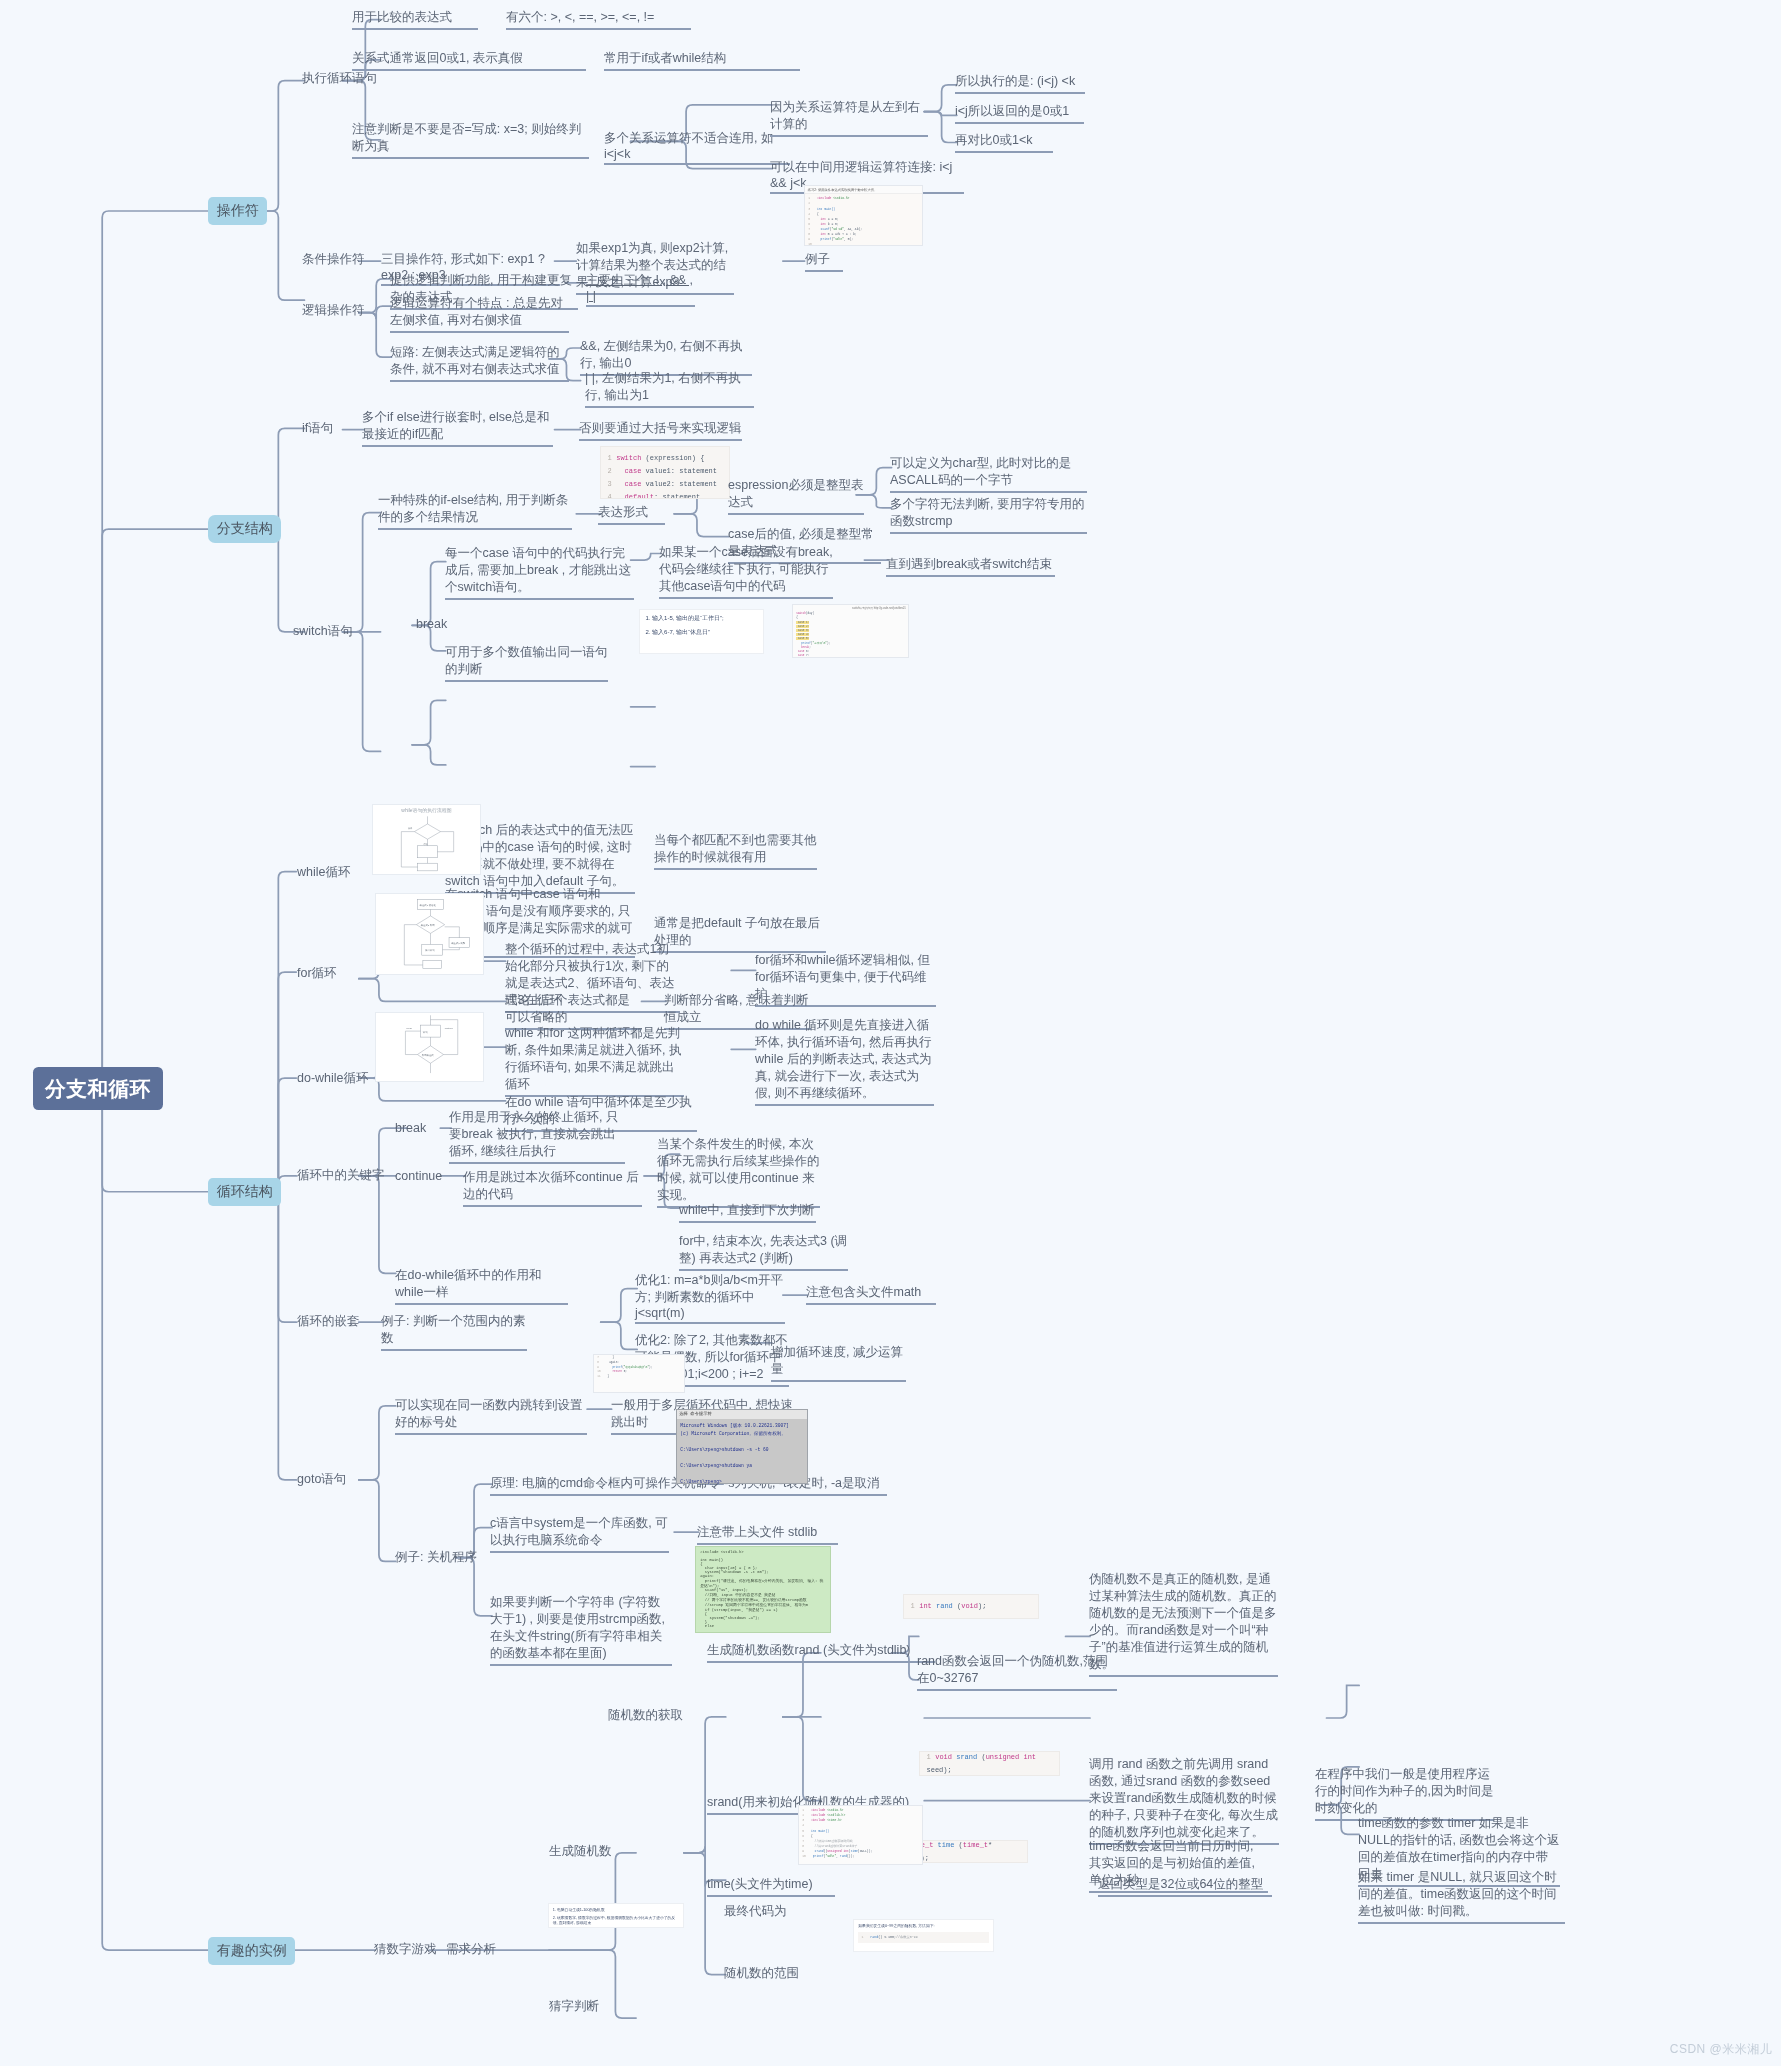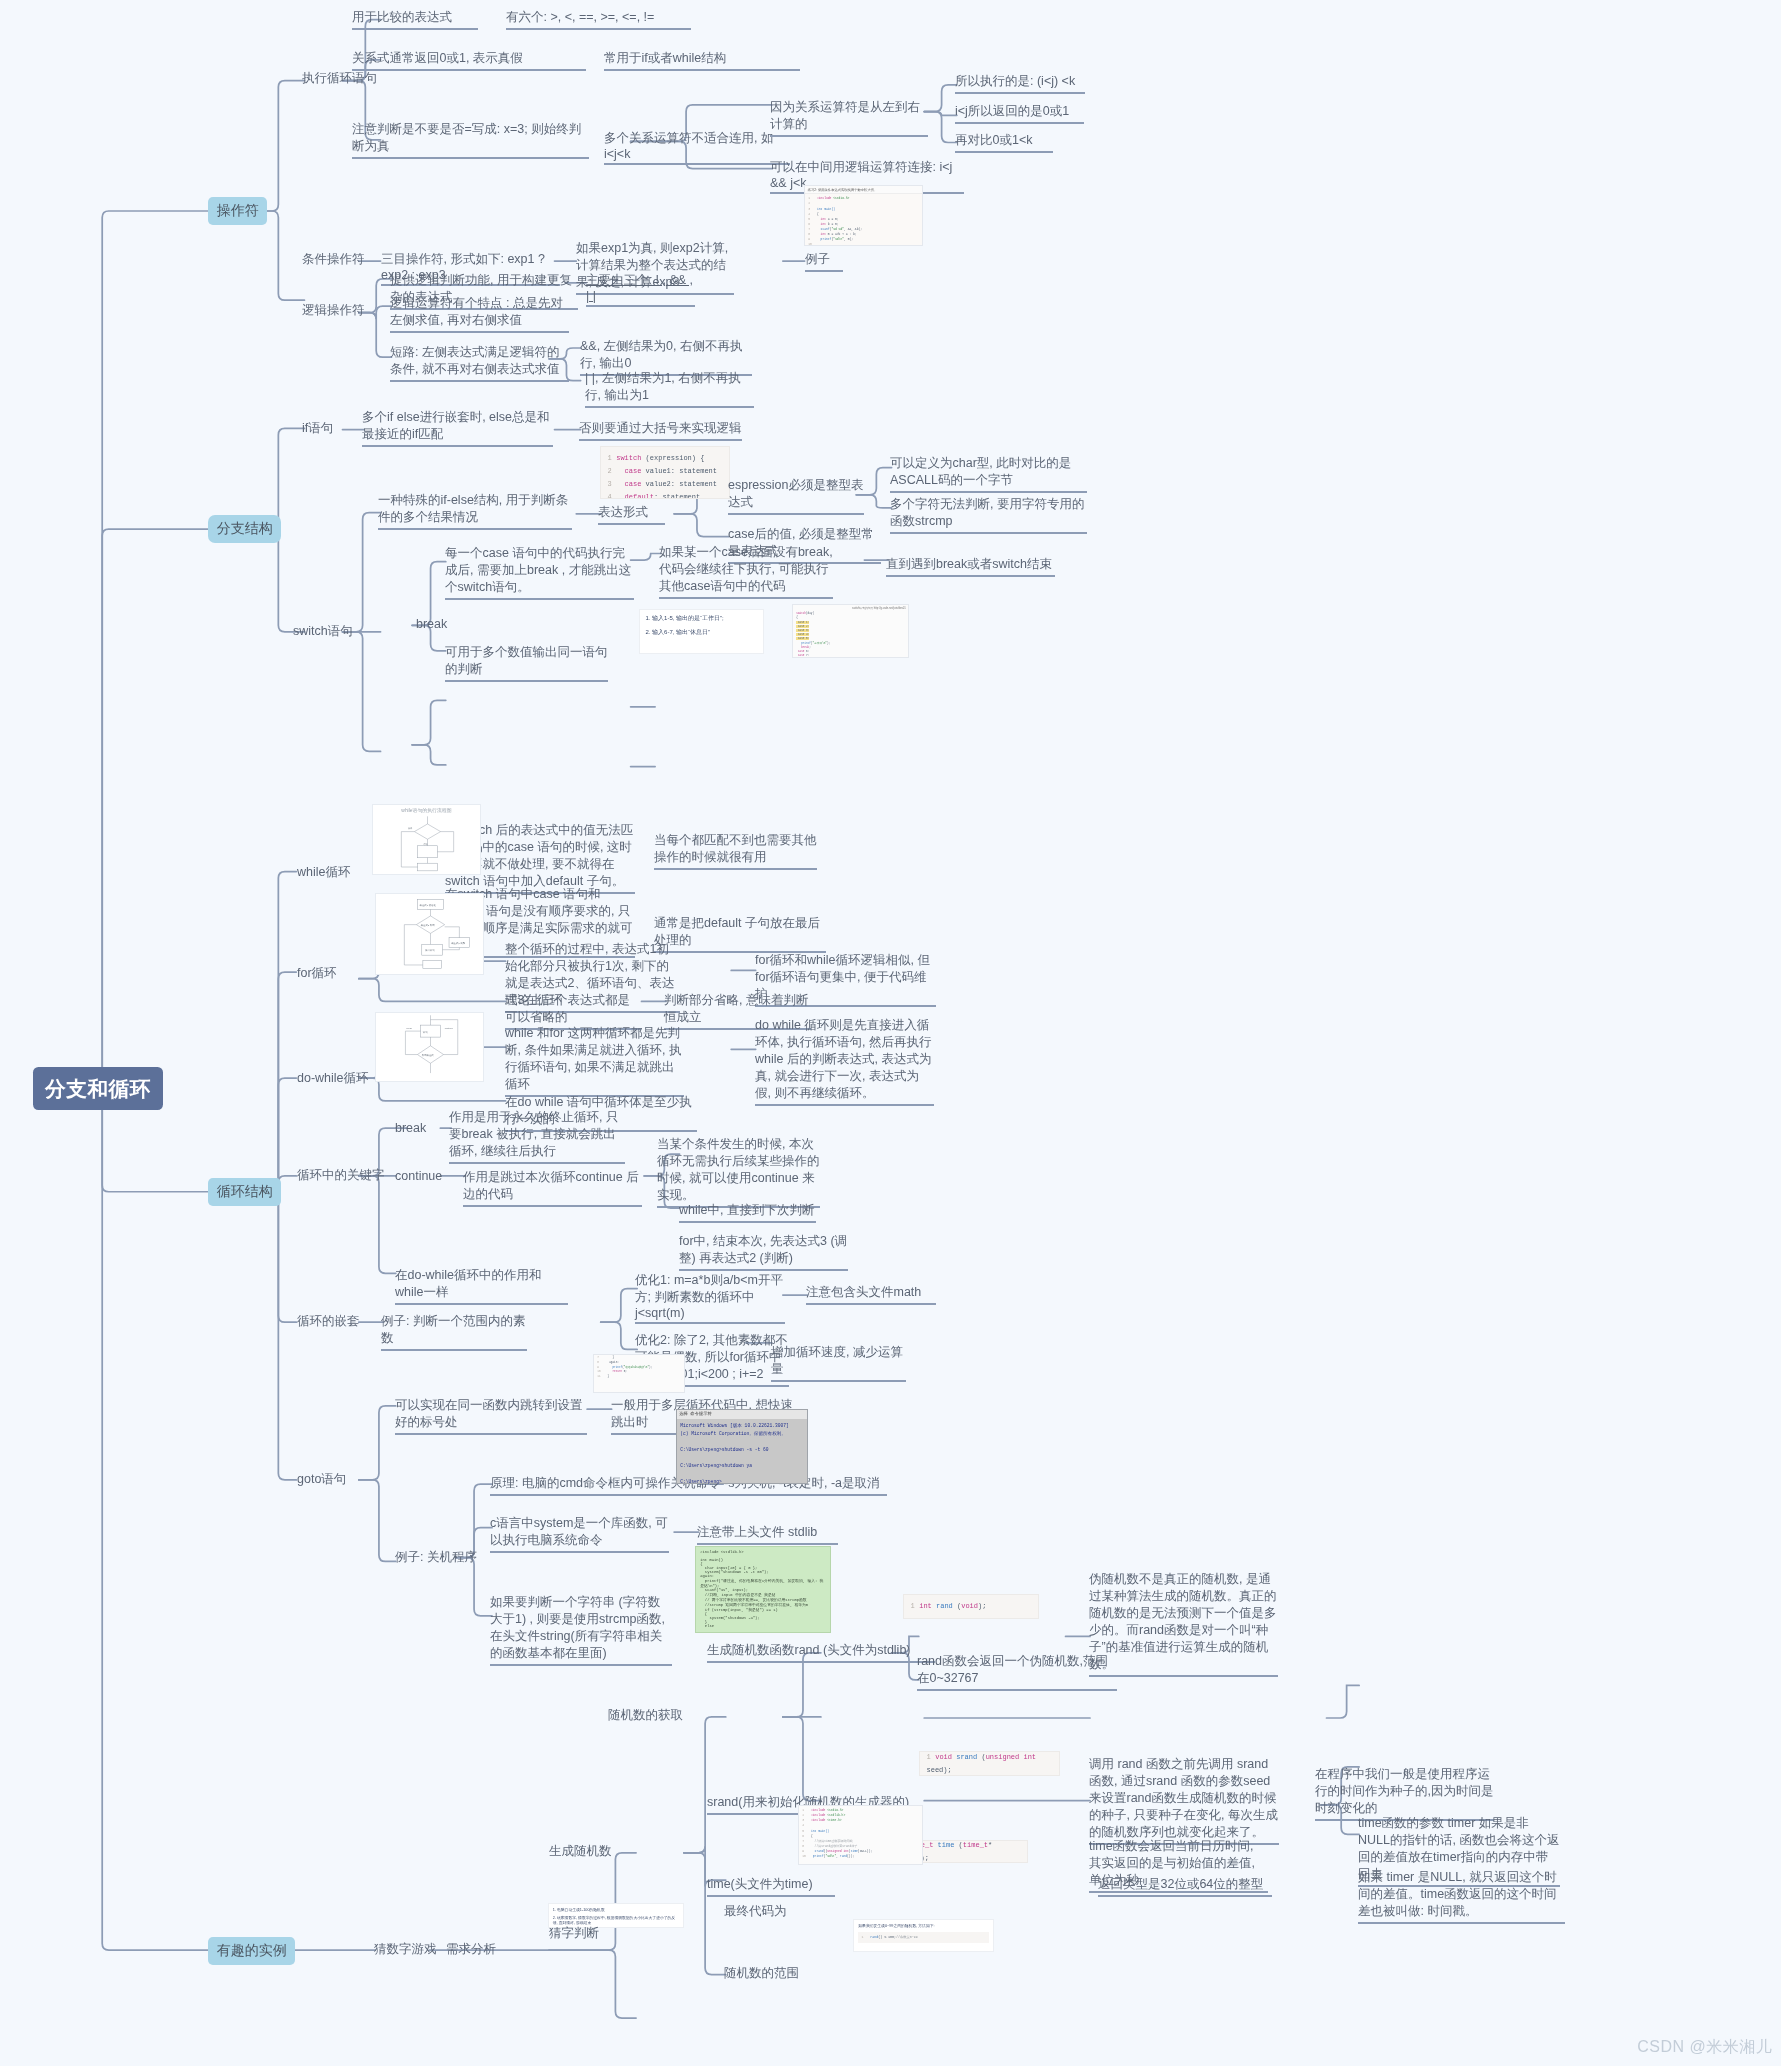--- a/index.html
+++ b/index.html
@@ -48,21 +48,21 @@
   .imgcard{background:#ffffff;border:0.5px solid #e7ecf2;box-sizing:border-box;overflow:hidden;position:relative;}
   .imgcard .cap{font-size:4.9px;color:#9aa3ad;text-align:center;}
   .shot{background:#fbfbfb;border:0.5px solid #e4e8ee;box-sizing:border-box;overflow:hidden;}
   .cmd{background:#c8c8c8;border:0.5px solid #9fa4aa;box-sizing:border-box;
        font-family:"Liberation Mono","DejaVu Sans Mono",monospace;font-size:6.5px;color:#2a3a8c;}
   .cmd .bar{background:#e6e6e6;height:7.6px;font-size:4.3px;color:#333;padding:0.5px 2.2px;}
   .green{background:#cdeac4;border:0.5px solid #b6d6ab;box-sizing:border-box;
        font-family:"Liberation Mono","DejaVu Sans Mono",monospace;font-size:3.8px;color:#3a4a3a;overflow:hidden;}
   .note{background:#ffffff;border:0.5px solid #eceff3;box-sizing:border-box;font-size:7px;color:#444;padding:4.3px 5.4px;}
 
-  .wm{position:absolute;right:8.7px;bottom:7.6px;color:#c3cdd8;font-size:16px;letter-spacing:0.5px;}
+  .wm{position:absolute;right:8.7px;bottom:7.6px;color:#c3cdd8;font-size:12px;letter-spacing:0.5px;}
 </style>
 </head>
 <body>
 
 <div id="canvas">
 
 <svg id="links" xmlns="http://www.w3.org/2000/svg" viewBox="0 0 3276 3800" width="1781" height="2066">
   <defs></defs>
   <g fill="none" stroke="#8d9cb5" stroke-width="3.2" stroke-linecap="round">
 
@@ -444,21 +444,21 @@
 </div>
 
 <div class="node leaf" style="left:374px;top:1941px;">猜数字游戏</div>
 <div class="node leaf" style="left:446px;top:1941px;">需求分析</div>
 <div class="note" style="position:absolute;left:548px;top:1903px;width:136px;height:25px;padding:2.7px 3.8px;">
   <div style="font-size:3.8px;color:#3a4a6a;">1. 电脑自动生成1-100的随机数</div>
   <div style="font-size:3.8px;color:#3a4a6a;margin-top:3.3px;">2. 玩家猜数字, 猜数字的过程中, 根据猜测数据的大小比出大了还小了的反馈, 直到猜对, 游戏结束</div>
 </div>
 
 <div class="node leaf" style="left:549px;top:1843px;">生成随机数</div>
-<div class="node leaf" style="left:549px;top:1925px;">猜字判断</div>
+<div class="node leaf" style="left:549px;top:1998px;">猜字判断</div>
 
 <div class="node leaf" style="left:608px;top:1707px;">随机数的获取</div>
 
 <div class="node leaf u" style="left:707px;top:1642px;width:228px;">生成随机数函数rand (头文件为stdlib)</div>
 <div class="code" style="position:absolute;left:903px;top:1594px;width:136px;height:25px;display:flex;align-items:center;">
   <div><span class="ln">1</span><span class="kw">int</span> <span class="fn">rand</span> (<span class="kw">void</span>);</div>
 </div>
 <div class="node leaf u" style="left:1089px;top:1571px;width:189px;">伪随机数不是真正的随机数, 是通过某种算法生成的随机数。真正的随机数的是无法预测下一个值是多少的。而rand函数是对一个叫“种子”的基准值进行运算生成的随机数。</div>
 <div class="node leaf u" style="left:917px;top:1653px;width:200px;">rand函数会返回一个伪随机数,范围在0~32767</div>
 

